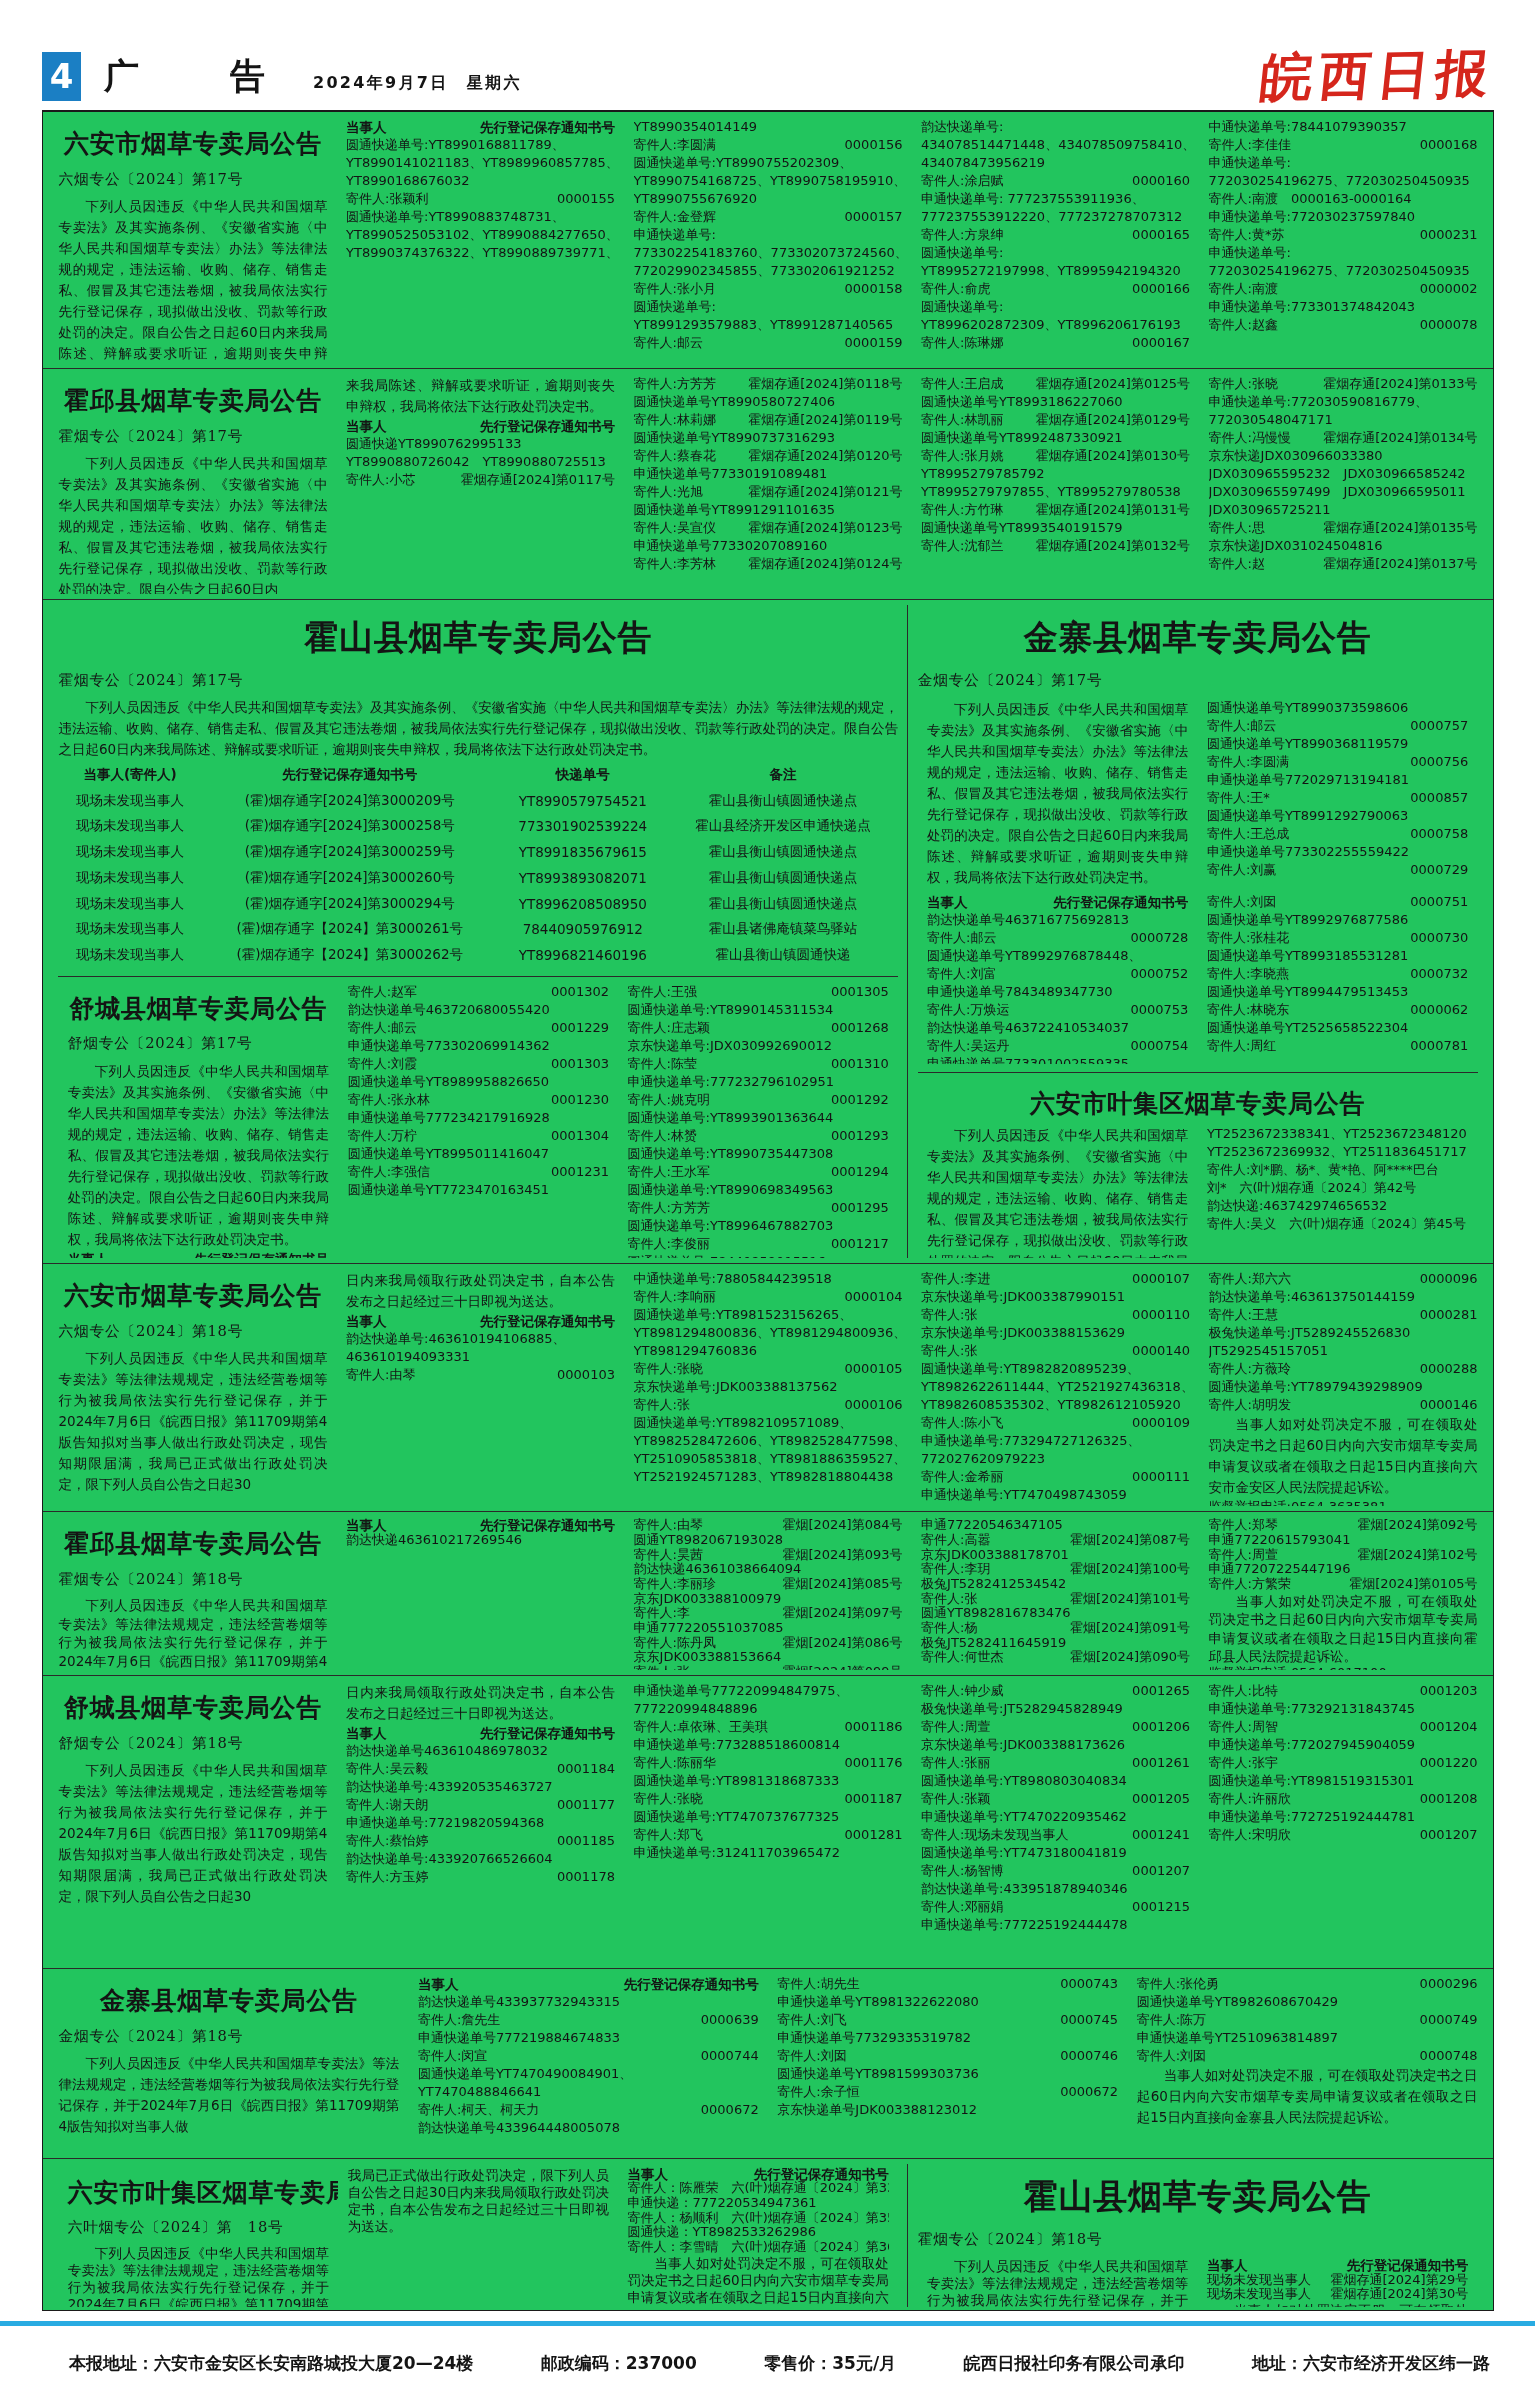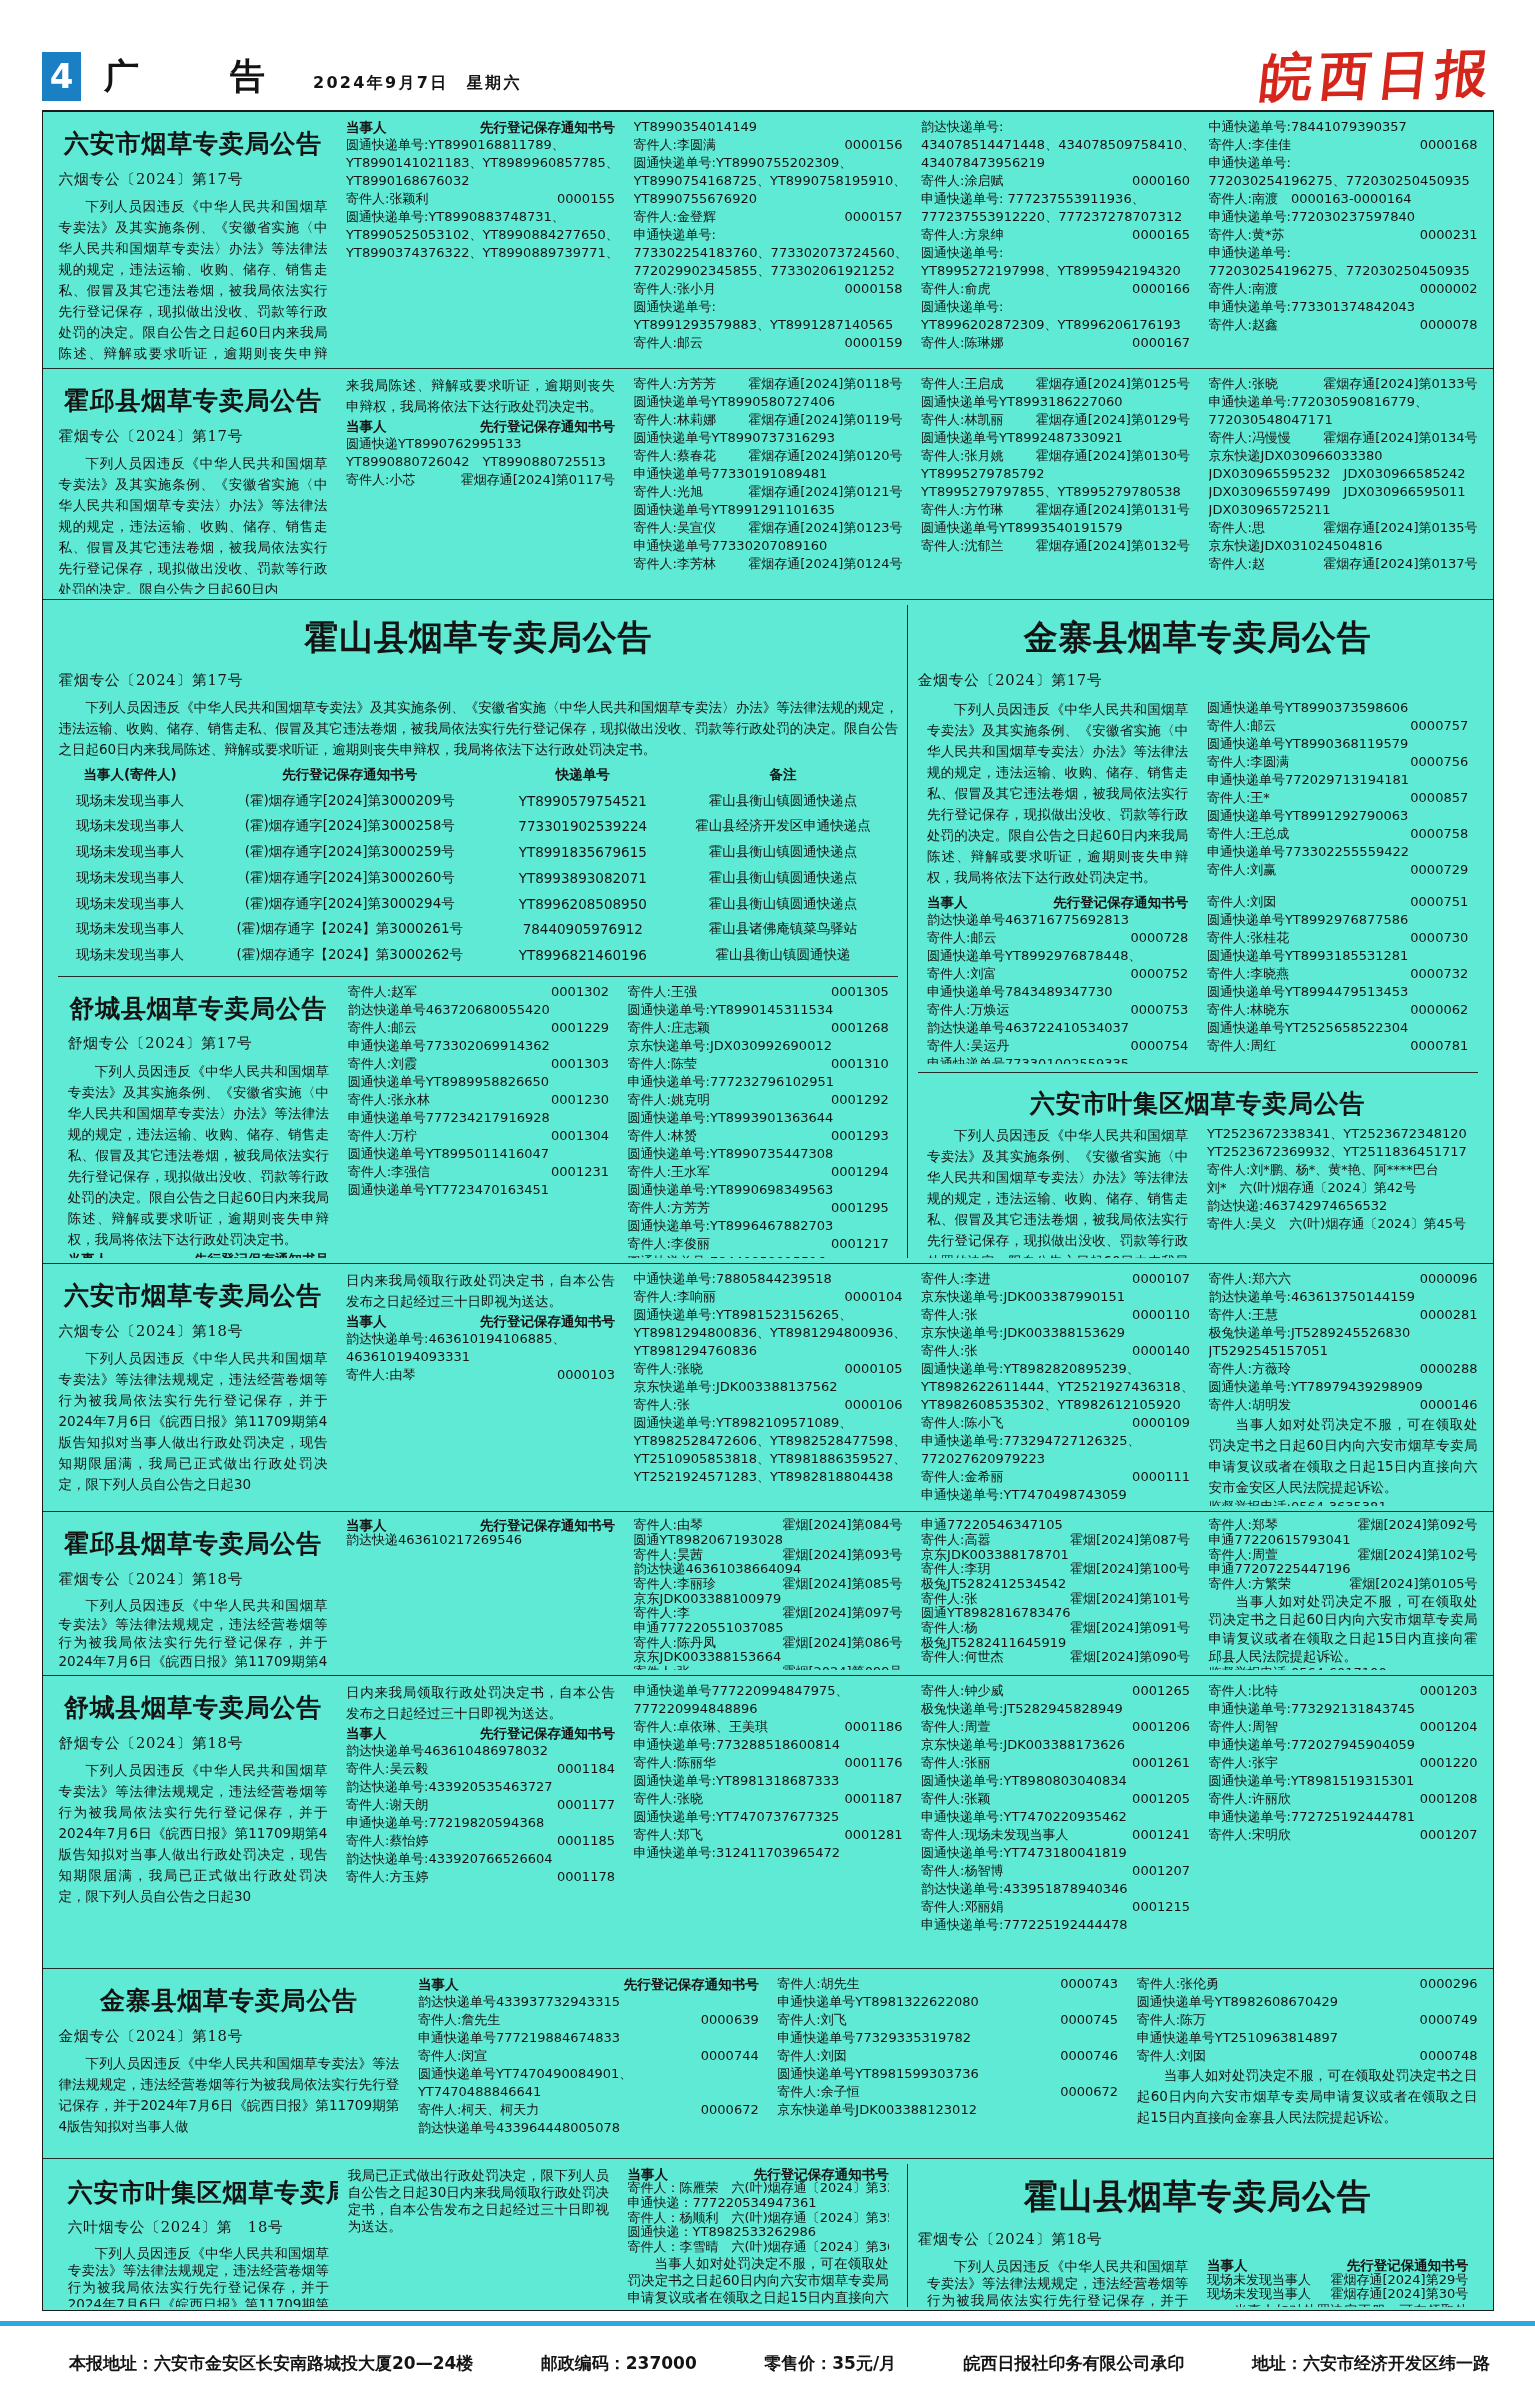--- a/index.html
+++ b/index.html
@@ -10,21 +10,21 @@
   body{width:1536px;height:2401px;position:relative;background:#fff;color:var(--ink);
        font-family:"DejaVu Sans",sans-serif;overflow:hidden;}
   .header{position:absolute;left:42px;right:42px;top:43px;height:66px;display:flex;align-items:center;}
   .pagenum{width:39px;height:49px;background:var(--accent-blue);color:#fff;font-size:34px;font-weight:700;
            display:flex;align-items:center;justify-content:center;}
   .section-name{font-size:35px;font-weight:800;letter-spacing:28px;margin-left:23px;white-space:nowrap;}
   .issue-date{font-size:16px;letter-spacing:2.3px;margin-left:20px;margin-top:14px;font-weight:600;white-space:nowrap;}
   .masthead{margin-left:auto;color:var(--masthead-red);font-family:"DejaVu Serif",serif;font-weight:800;
             font-size:52px;letter-spacing:6.2px;transform:skewX(-7deg) rotate(-1deg);white-space:nowrap;}
   .main{position:absolute;left:42px;right:42px;top:110px;bottom:90px;border:1.5px solid #1a1a1a;
-        border-top-width:2.3px;background:#5eead4;overflow:hidden;}
+        border-top-width:2.3px;background:#22c55e;overflow:hidden;}
   .band{display:flex;padding:4.6px 6.2px;overflow:hidden;border-top:0.8px solid #2a2a2a;}
   .band:first-child{border-top:none;}
   .col{padding:1.5px 9.3px;min-width:0;overflow:hidden;}
   .col.vsep{border-left:0.8px solid #2a2a2a;}
   .subrow{display:flex;overflow:hidden;}
   .subrow .col{flex:1;}
   .sec-title{text-align:center;font-weight:800;letter-spacing:0.8px;padding:9.3px 0 3.1px;white-space:nowrap;}
   .sec-title.m{font-size:25px;}
   .sec-title.l{font-size:34px;}
   .sec-docno{text-align:left;font-size:14.7px;font-family:"DejaVu Serif",serif;padding:6.2px 0 7.7px;letter-spacing:0.8px;}

